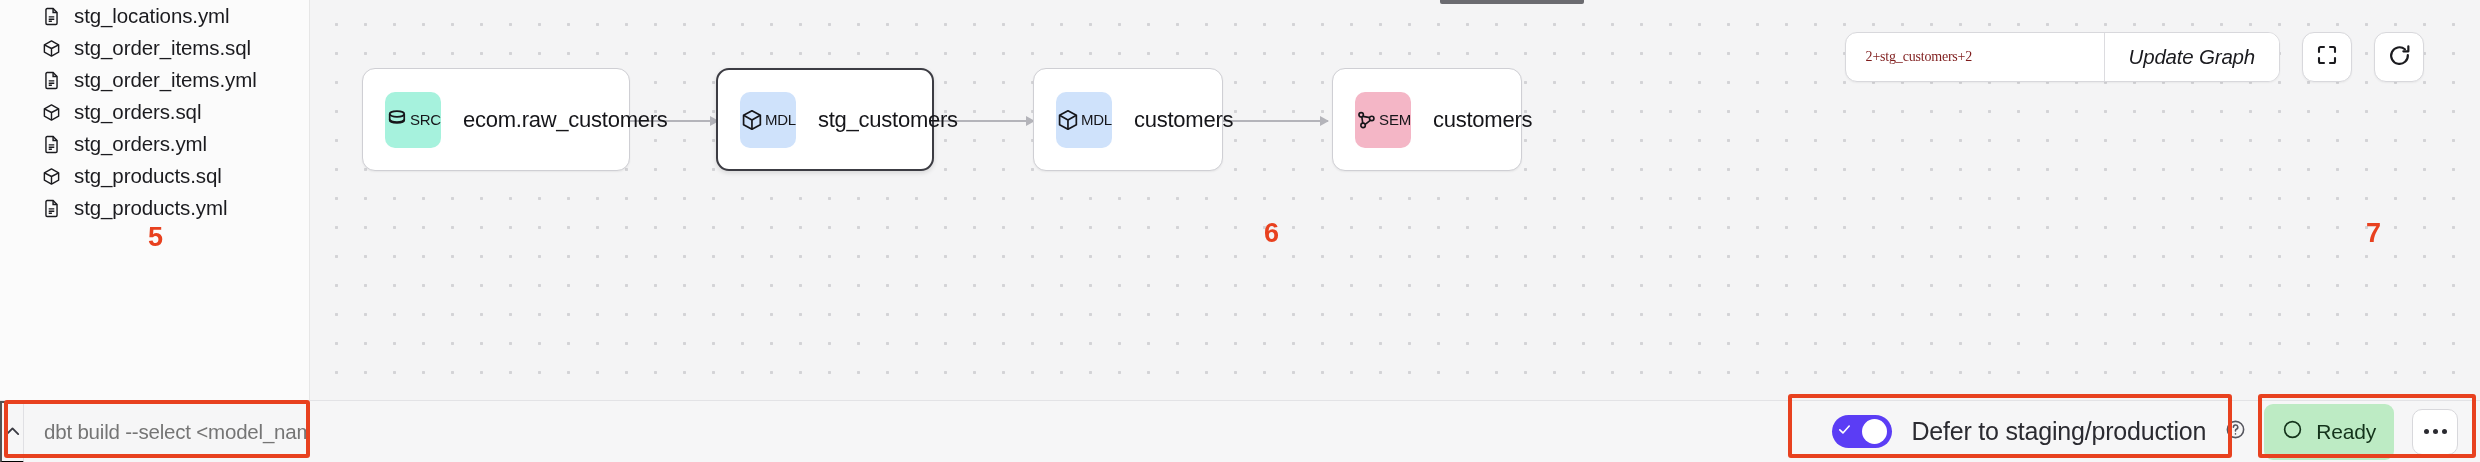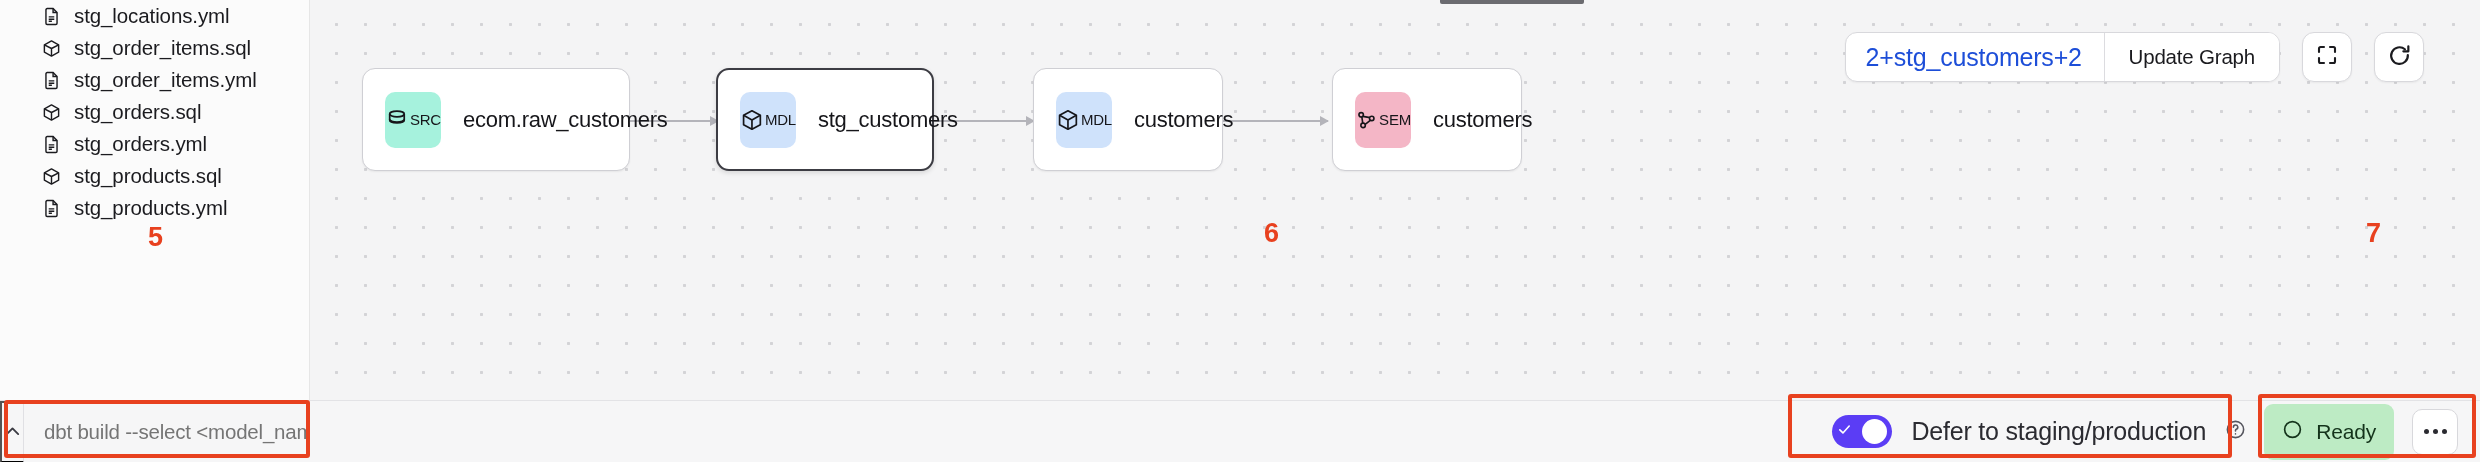--- a/index.html
+++ b/index.html
@@ -53,29 +53,30 @@
   .tb-group {
     display: flex; align-items: stretch;
     background: #ffffff; border: 1px solid #d8d8dc;
     border-radius: 12px; height: 50px;
     box-shadow: 0 1px 2px rgba(0,0,0,0.05);
     overflow: hidden;
   }
   #graph-query-input {
     border: none; outline: none; background: transparent;
     width: 258px; padding: 0 20px;
-    font-family: Liberation Sans, sans-serif;
-    font-size: 25px; color: #1d4ed8; letter-spacing: -0.2px;
+    font-family: Liberation Serif, serif;
+    font-size: 14px; color: #7f1d1d; letter-spacing: -0.2px;
   }
   #update-graph-button {
     border: none; border-left: 1px solid #dcdce0; background: #ffffff;
     padding: 0 24px; cursor: pointer;
     font-family: "Liberation Sans", sans-serif;
     font-size: 20.5px; color: #1b1b1f; letter-spacing: -0.2px;
     white-space: nowrap;
+    font-style: italic;
   }
   .icon-button {
     width: 50px; height: 50px; background: #ffffff;
     border: 1px solid #d8d8dc; border-radius: 12px;
     display: flex; align-items: center; justify-content: center;
     cursor: pointer; box-shadow: 0 1px 2px rgba(0,0,0,0.05);
   }
 
   
   .node {

